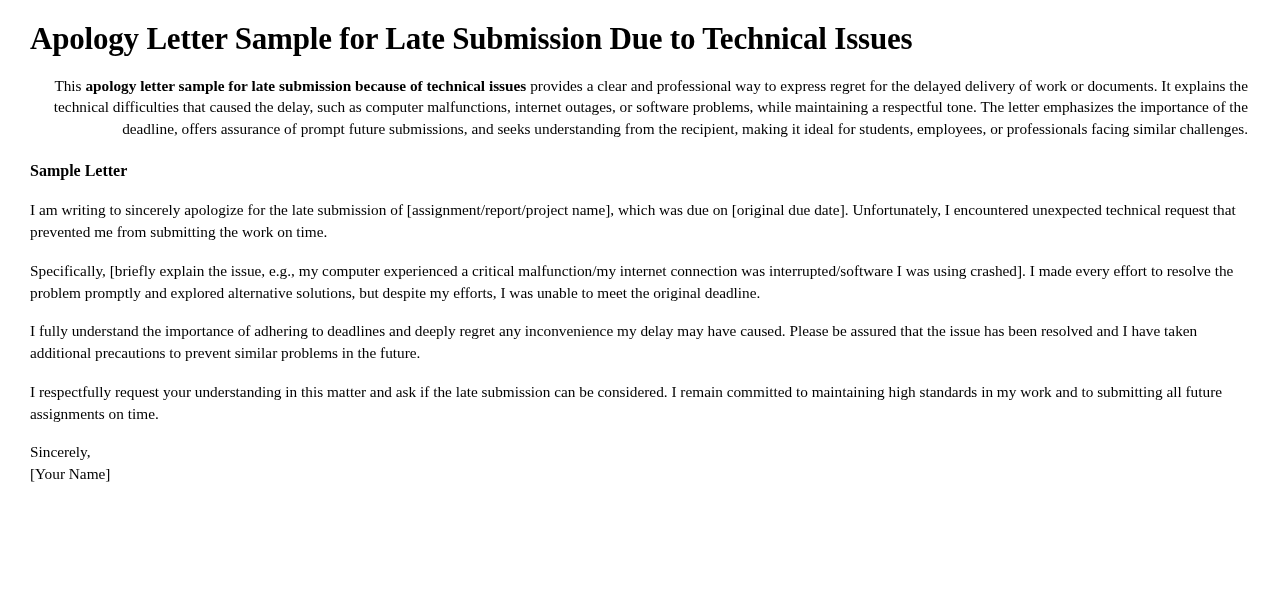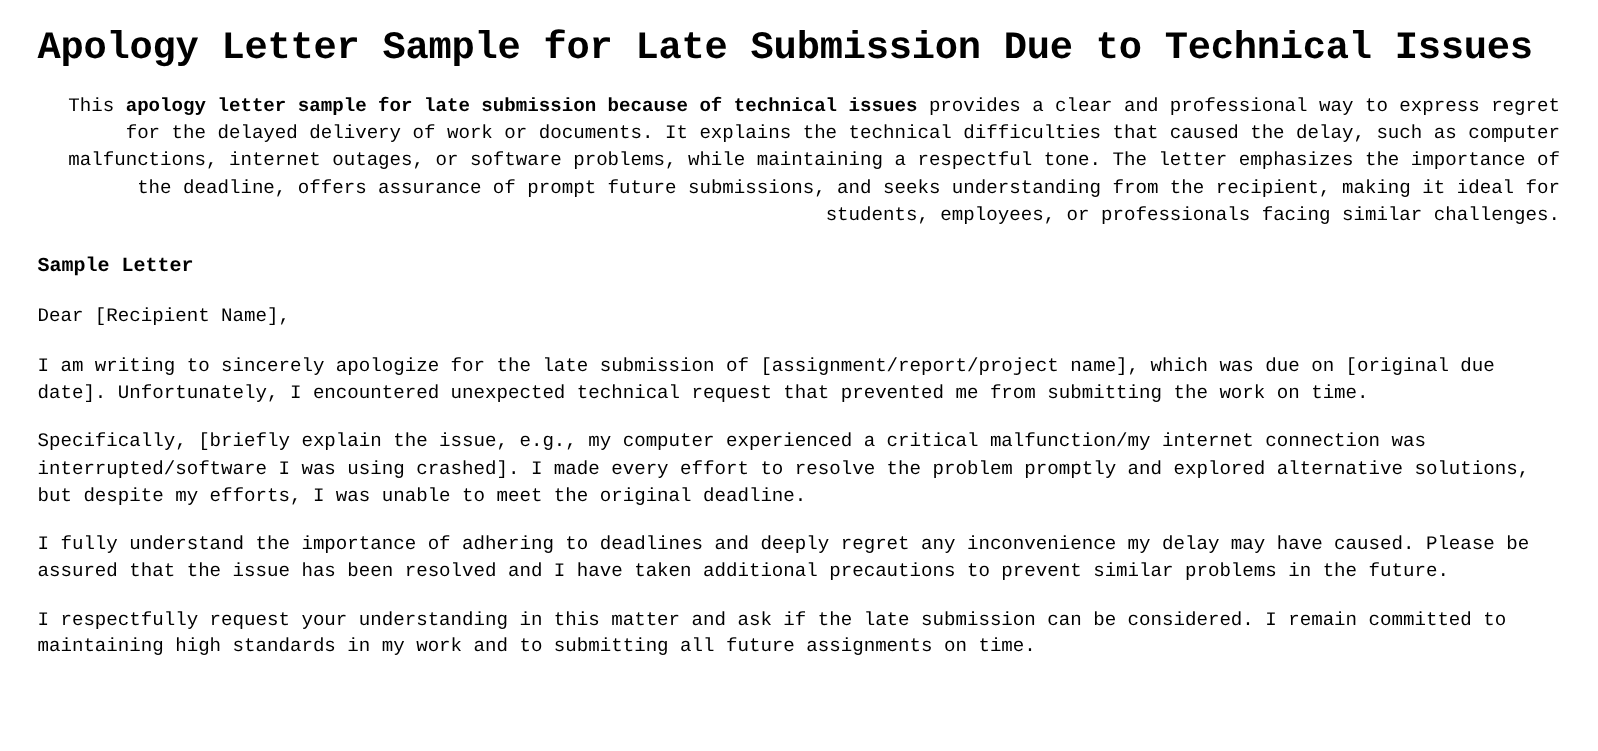--- a/index.html
+++ b/index.html
@@ -11,21 +11,20 @@
     width: 1278px;
     height: 601px;
     font-family: "Liberation Serif", "DejaVu Serif", serif;
     color: #000000;
     overflow: hidden;
   }
   .page {
     padding: 22px 30px 0 30px;
     box-sizing: border-box;
     width: 1278px;
-    font-family: Liberation Mono, monospace;
   }
   .doc-title {
     font-size: 31px;
     font-weight: bold;
     line-height: 1.12;
     margin: 0 0 18px 0;
     letter-spacing: -0.2px;
   }
   .intro {
     font-size: 15.3px;
@@ -64,20 +63,23 @@
 
 <div class="page">
 
   <h1 class="doc-title">Apology Letter Sample for Late Submission Due to Technical Issues</h1>
 
   <p class="intro"><span>This </span><b>apology letter sample for late submission because of technical issues</b><span> provides a clear and professional way to express regret for the delayed delivery of work or documents. It explains the technical difficulties that caused the delay, such as computer malfunctions, internet outages, or software problems, while maintaining a respectful tone. The letter emphasizes the importance of the deadline, offers assurance of prompt future submissions, and seeks understanding from the recipient, making it ideal for students, employees, or professionals facing similar challenges.</span></p>
 
   <h2 class="section-title">Sample Letter</h2>
 
   <div class="letter">
-    <p class="salutation">Dear [Recipient Name],</p>
     <p>I am writing to sincerely apologize for the late submission of [assignment/report/project name], which was due on [original due date]. Unfortunately, I encountered unexpected technical request that prevented me from submitting the work on time.</p>
     <p>Specifically, [briefly explain the issue, e.g., my computer experienced a critical malfunction/my internet connection was interrupted/software I was using crashed]. I made every effort to resolve the problem promptly and explored alternative solutions, but despite my efforts, I was unable to meet the original deadline.</p>
     <p>I fully understand the importance of adhering to deadlines and deeply regret any inconvenience my delay may have caused. Please be assured that the issue has been resolved and I have taken additional precautions to prevent similar problems in the future.</p>
     <p>I respectfully request your understanding in this matter and ask if the late submission can be considered. I remain committed to maintaining high standards in my work and to submitting all future assignments on time.</p>
+    <p class="closing">
+      <span class="closing-line">Sincerely,</span>
+      <span class="closing-line">[Your Name]</span>
+    </p>
   </div>
 
 </div>
 
 </body></html>

